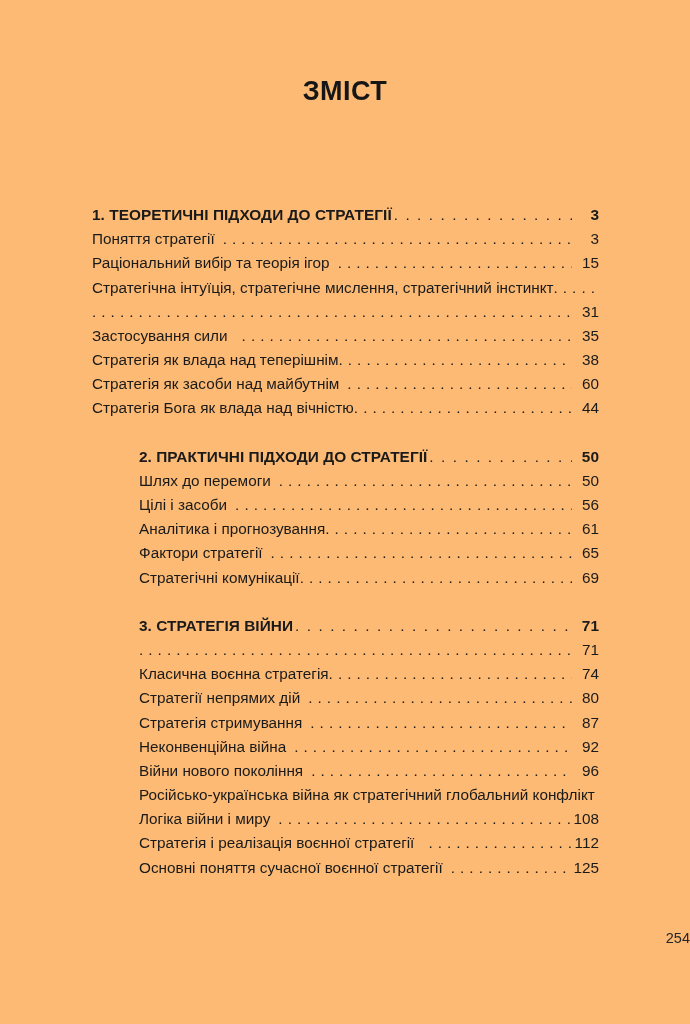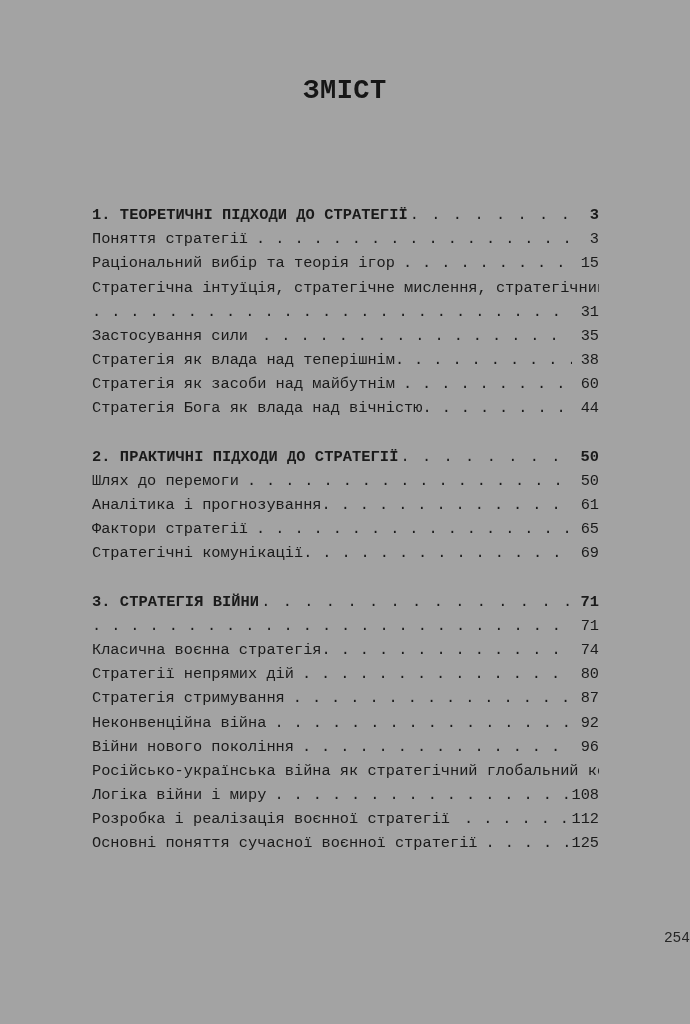--- a/index.html
+++ b/index.html
@@ -4,24 +4,24 @@
 <style>
   html, body {
     margin: 0;
     padding: 0;
     background: #ffffff;
   }
   .page {
     position: relative;
     width: 690px;
     height: 1024px;
-    background: #a3a3a3;
+    background: #fdba74;
     margin: 0 auto;
     overflow: hidden;
-    font-family: Liberation Mono, monospace;
+    font-family: Liberation Sans, sans-serif;
     color: #1a1a1a;
     -webkit-font-smoothing: antialiased;
   }
 
   
   .toc-title {
     position: absolute;
     top: 76px;
     left: 0;
     width: 690px;
@@ -38,20 +38,21 @@
     top: 203px;
     left: 92px;
     width: 507px;
   }
 
   .toc-section {
     margin-bottom: 0;
   }
   .toc-section + .toc-section {
     margin-top: 24px;
+    margin-left: 47px;
   }
 
   .toc-row {
     display: flex;
     align-items: flex-end;
     width: 100%;
     height: 24.2px;
     line-height: 24.2px;
     font-size: 15.3px;
     white-space: nowrap;
@@ -177,20 +178,25 @@
         <div class="toc-row chapter">
           <span class="toc-label">2. ПРАКТИЧНІ ПІДХОДИ ДО СТРАТЕГІЇ</span>
           <span class="toc-dots"></span>
           <span class="toc-page">50</span>
         </div>
         <div class="toc-row gap-wide">
           <span class="toc-label">Шлях до перемоги</span>
           <span class="toc-dots"></span>
           <span class="toc-page">50</span>
         </div>
+        <div class="toc-row gap-wide">
+          <span class="toc-label">Цілі і засоби</span>
+          <span class="toc-dots"></span>
+          <span class="toc-page">56</span>
+        </div>
         <div class="toc-row gap-tight">
           <span class="toc-label">Аналітика і прогнозування</span>
           <span class="toc-dots"></span>
           <span class="toc-page">61</span>
         </div>
         <div class="toc-row gap-wide">
           <span class="toc-label">Фактори стратегії</span>
           <span class="toc-dots"></span>
           <span class="toc-page">65</span>
         </div>
@@ -238,21 +244,21 @@
         <div class="toc-row gap-wide">
           <span class="toc-label">Російсько-українська війна як стратегічний глобальний конфлікт</span>
           <span class="toc-dots"></span>
         </div>
         <div class="toc-row gap-wide">
           <span class="toc-label">Логіка війни і миру</span>
           <span class="toc-dots"></span>
           <span class="toc-page">108</span>
         </div>
         <div class="toc-row gap-xwide">
-          <span class="toc-label">Розробка і реалізація воєнної стратегії</span>
+          <span class="toc-label">Стратегія і реалізація воєнної стратегії</span>
           <span class="toc-dots"></span>
           <span class="toc-page">112</span>
         </div>
         <div class="toc-row gap-wide">
           <span class="toc-label">Основні поняття сучасної воєнної стратегії</span>
           <span class="toc-dots"></span>
           <span class="toc-page">125</span>
         </div>
       </div>
     </div>

